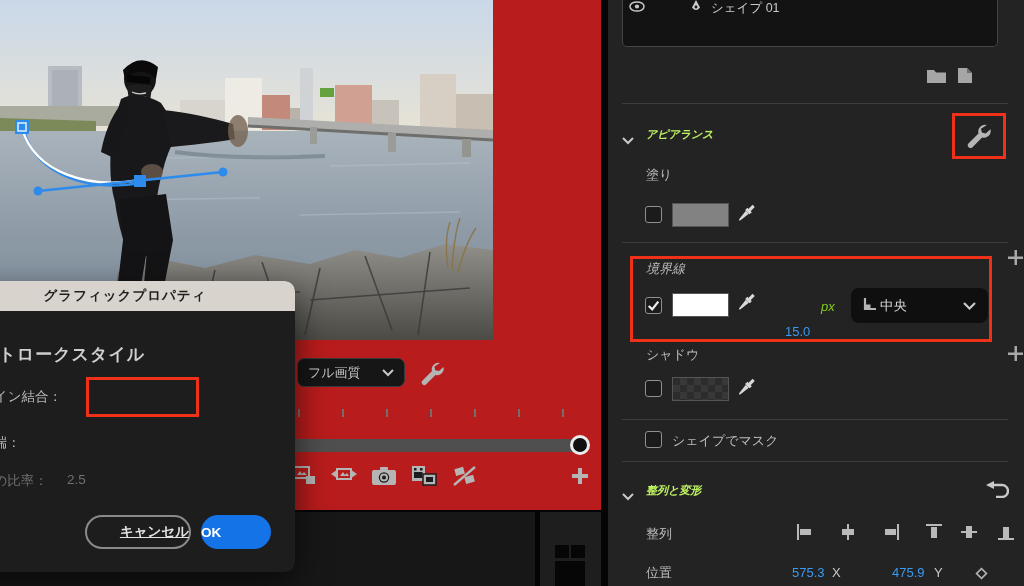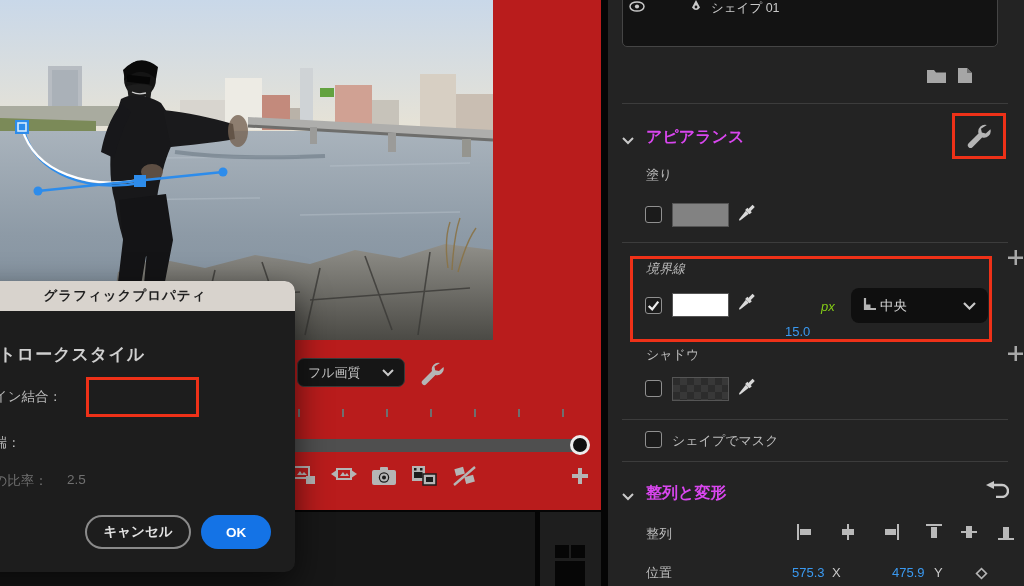--- a/index.html
+++ b/index.html
@@ -27,21 +27,21 @@
   .bottom-left { left:0; top:512px; width:535px; height:74px; background:#171717; }
   .bottom-mid  { left:540px; top:512px; width:61px; height:74px; background:#1e1e1e; }
   .sq { position:absolute; background:#060606; }
 
   
   .rpanel { left:608px; top:0; width:416px; height:586px; background:#232323; overflow:hidden; }
   .layerbox { left:14px; top:-12px; width:376px; height:59px; background:#131313;
     border:1px solid #454545; border-radius:5px; }
   .layerrow { left:0; top:10px; width:100%; height:18px; display:flex; align-items:center; color:#c9c9c9; font-size:12.5px; }
   .divider { height:1px; background:#3c3c3c; left:14px; width:386px; }
-  .sechdr { color:#d946ef; font-size:16px; font-weight:bold; }
+  .sechdr { color:#bef264; font-size:11px; font-weight:bold;font-style:italic; }
   .lbl { color:#bdbdbd; font-size:13px; }
   .checkbox { width:17px; height:17px; border:1.5px solid #909090; border-radius:3px; background:#1b1b1b;
     display:flex; align-items:center; justify-content:center; }
   .swatch { width:57px; height:24px; border:1px solid #555; }
   .blue { color:#3a99f0; }
   .unit { color:#84cc16;font-style:italic; }
   .pos-dd { left:243px; top:288px; width:137px; height:35px; background:#0f0f0f; border-radius:8px;
     display:flex; align-items:center; color:#d9d9d9; font-size:13.5px; }
   .redbox { border:3px solid #ee3118; pointer-events:none; }
   .plus-icon { color:#a8a8a8; }
@@ -52,23 +52,23 @@
   .dlg-titlebar { left:0; top:0; width:100%; height:30px; background:#d8d3cd;
     display:flex; align-items:center; justify-content:center; }
   .dlg-title { color:#1f1f1f; font-size:13.5px; font-weight:bold; letter-spacing:1px; }
   .dlg-h { left:25px; top:62px; color:#cfcfcf; font-size:17px; font-weight:bold; letter-spacing:1px; }
   .dlg-lbl { color:#b9b9b9; font-size:13.5px; }
   .dlg-dd { height:30px; background:#151515; border:1px solid #3d3d3d; border-radius:6px;
     display:flex; align-items:center; justify-content:space-between; padding:0 12px;
     color:#d8d8d8; font-size:13.5px; }
   .btn-cancel { left:130px; top:234px; width:106px; height:34px; border:2px solid #8a8a8a; border-radius:18px;
     background:transparent; color:#e3e3e3; font-size:13.5px; font-weight:bold;
-    display:flex; align-items:center; justify-content:center; }
+    display:flex; align-items:center; justify-content:flex-end;text-decoration:underline; }
   .btn-ok { left:246px; top:234px; width:70px; height:34px; border-radius:18px; background:#1473e6;
-    color:#fff; font-size:13.5px; font-weight:bold; display:flex; align-items:center; justify-content:center; }
+    color:#fff; font-size:13.5px; font-weight:bold; display:flex; align-items:center; justify-content:flex-start; }
 </style>
 </head>
 <body>
 
 <div class="screen">
 
   <section class="abs monitor">
 
     <div class="abs video">
       <svg width="493" height="340" viewBox="0 0 493 340">

